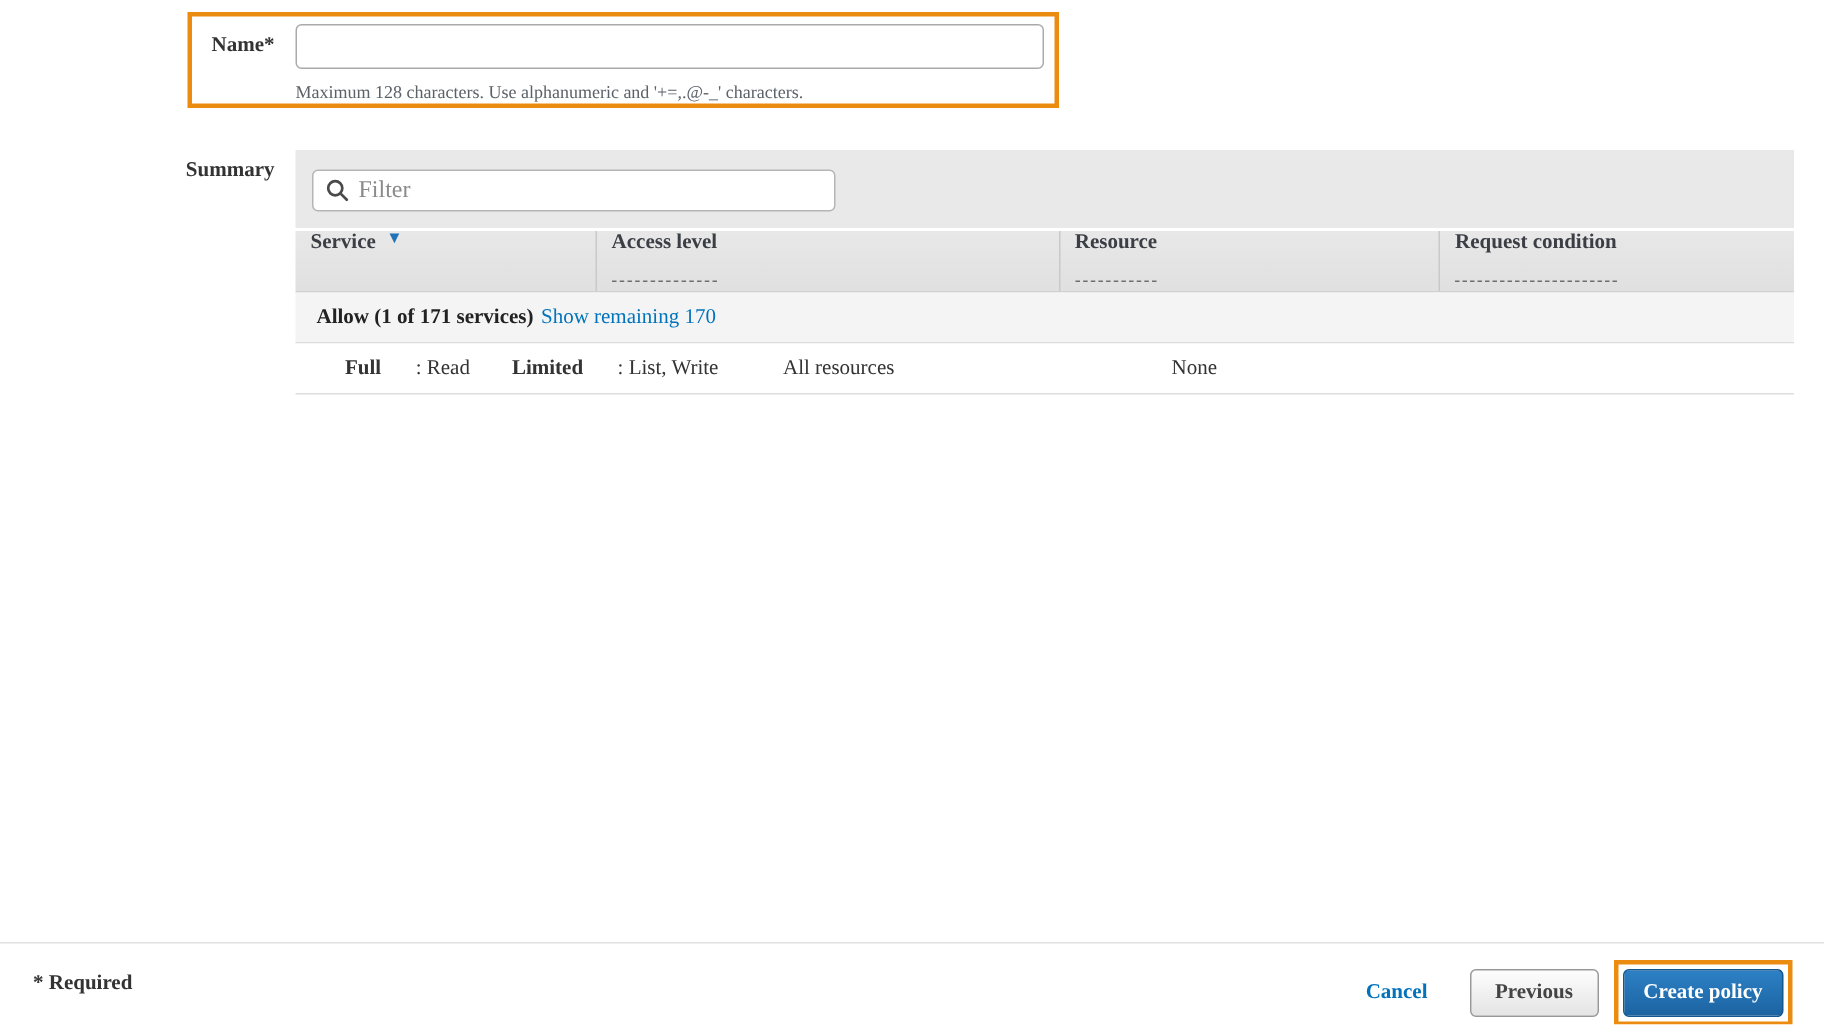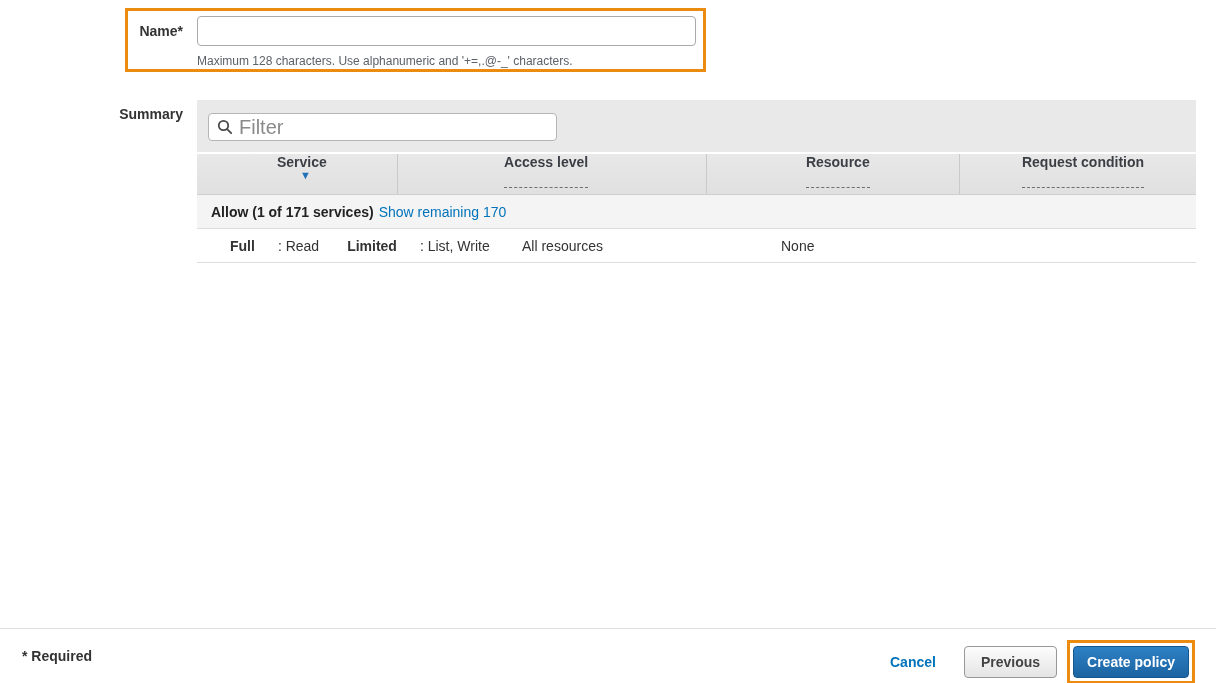--- a/index.html
+++ b/index.html
@@ -4,40 +4,40 @@
 <style>
   :root{
     --highlight:#eb8c10;
     --link:#0073bb;
     --btn-top:#2d80c5;
     --btn-bottom:#1b63a1;
   }
   *{margin:0;padding:0;box-sizing:border-box;}
   html,body{background:#fff;}
   body{font-family:"Liberation Sans","DejaVu Sans",sans-serif;font-size:14px;color:#333;}
-  .page{position:relative;width:1216px;height:683px;background:#fff;overflow:hidden;}
+  .page{position:relative;width:1216px;height:683px;background:#fff;overflow:hidden;font-family:Liberation Serif, serif;}
 
   
   .name-highlight{position:absolute;left:125px;top:8px;width:581px;height:64px;border:3px solid var(--highlight);background:transparent;}
   .form-label{position:absolute;left:0;width:183px;text-align:right;font-weight:700;color:#333;}
   .name-label{top:23px;}
   .name-input{position:absolute;left:197px;top:16px;width:499px;height:30px;border:1px solid #aaa;border-radius:4px;background:#fff;padding:0 8px;font-size:14px;font-family:inherit;color:#333;outline:none;}
   .name-help{position:absolute;left:197px;top:54px;font-size:12px;color:#5b6168;}
 
   
   .summary-label{top:106px;}
   .summary-table{position:absolute;left:197px;top:100px;width:999px;}
   .filter-bar{position:relative;height:52px;background:#e9e9e9;margin-bottom:2px;}
   .filter-box{position:absolute;left:11px;top:13px;width:349px;height:28px;background:#fff;border:1px solid #b5b5b5;border-radius:4px;display:flex;align-items:center;}
   .search-icon{display:inline-flex;margin:0 6px 0 8px;flex:none;}
-  .filter-input{border:none;outline:none;background:transparent;flex:1;height:100%;font-size:20px;font-family:inherit;color:#0f766e;}
+  .filter-input{border:none;outline:none;background:transparent;flex:1;height:100%;font-size:16px;font-family:inherit;color:#0f766e;}
   .filter-input::placeholder{color:#8a8a8a;}
 
   .header-row{display:flex;height:41px;background:linear-gradient(#e8e8e8,#e0e0e0);border-bottom:1px solid #d0d0d0;}
-  .header-cell{display:flex;align-items:center;padding-left:10px;font-weight:700;color:#3b3f45;flex-direction:column;}
+  .header-cell{display:flex;align-items:flex-start;padding-left:10px;font-weight:700;color:#3b3f45;}
   .header-cell + .header-cell{border-left:1px solid #c9c9c9;}
   .col-service{width:204px;}
   .col-access{width:294px;}
   .col-resource{width:259px;margin-left:21px;}
   .col-condition{width:242px;}
   .dashed-term{border-bottom:1px dashed #6e6e6e;padding-bottom:17px;}
   .sort-caret{color:#2272b8;font-size:11px;margin-left:7px;line-height:1;}
 
   .group-row{display:flex;align-items:center;height:34px;background:#f4f4f4;border-bottom:1px solid #ddd;padding-left:14px;}
   .group-effect{font-weight:700;color:#222;}

